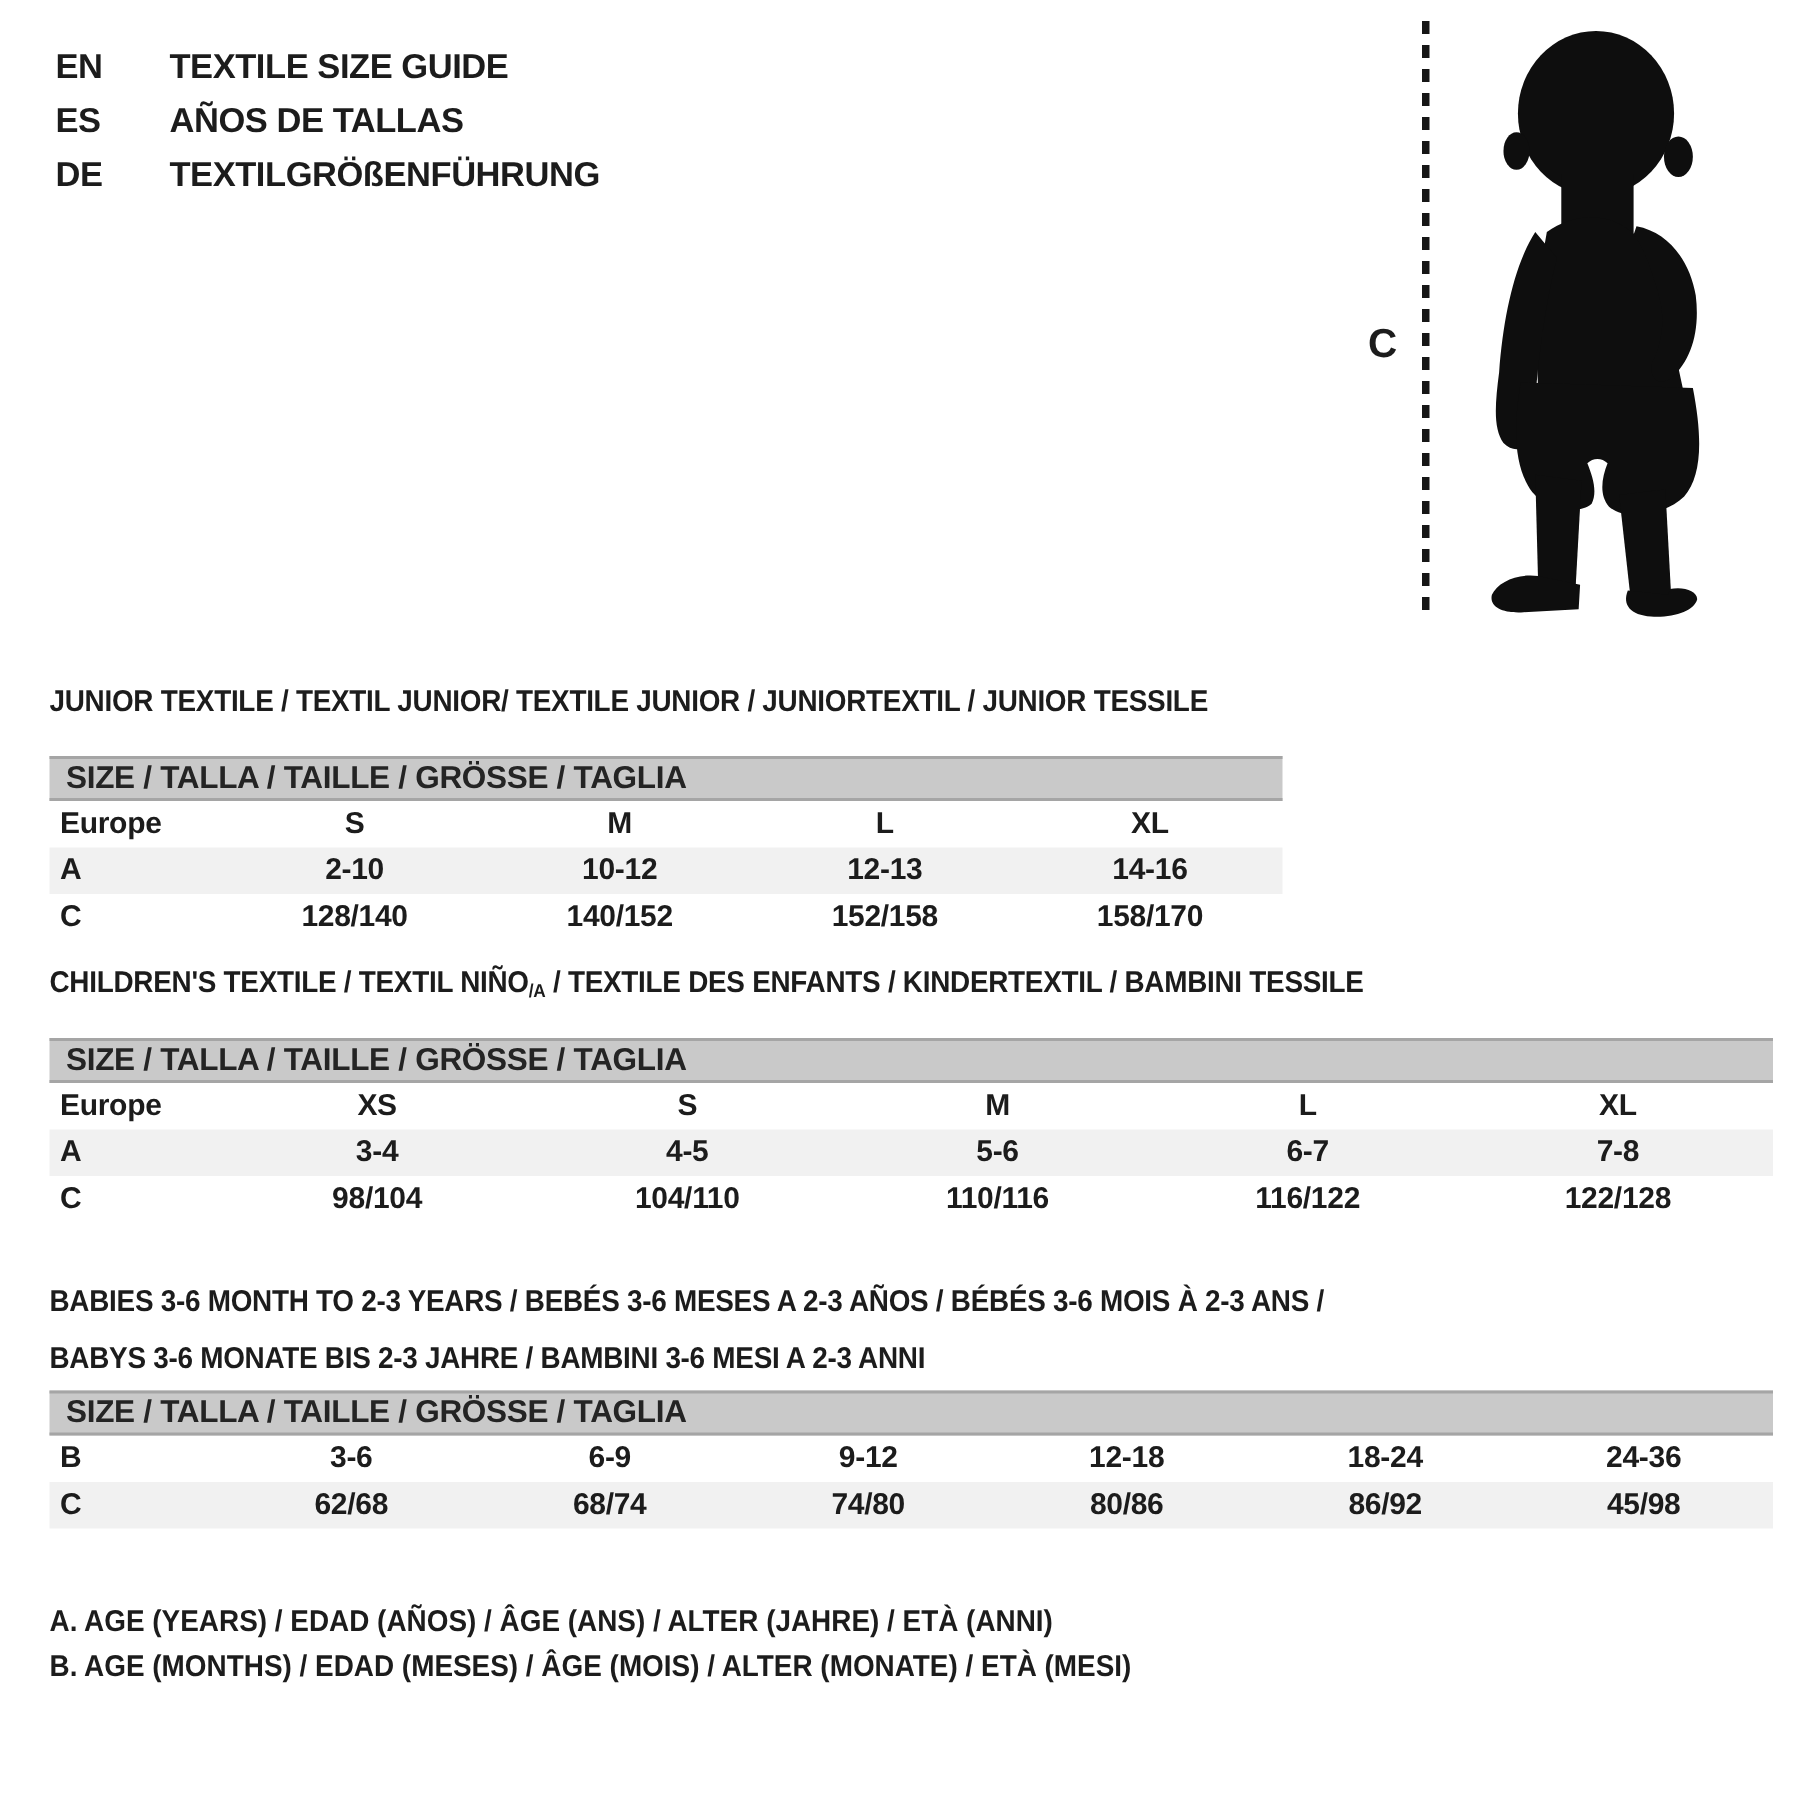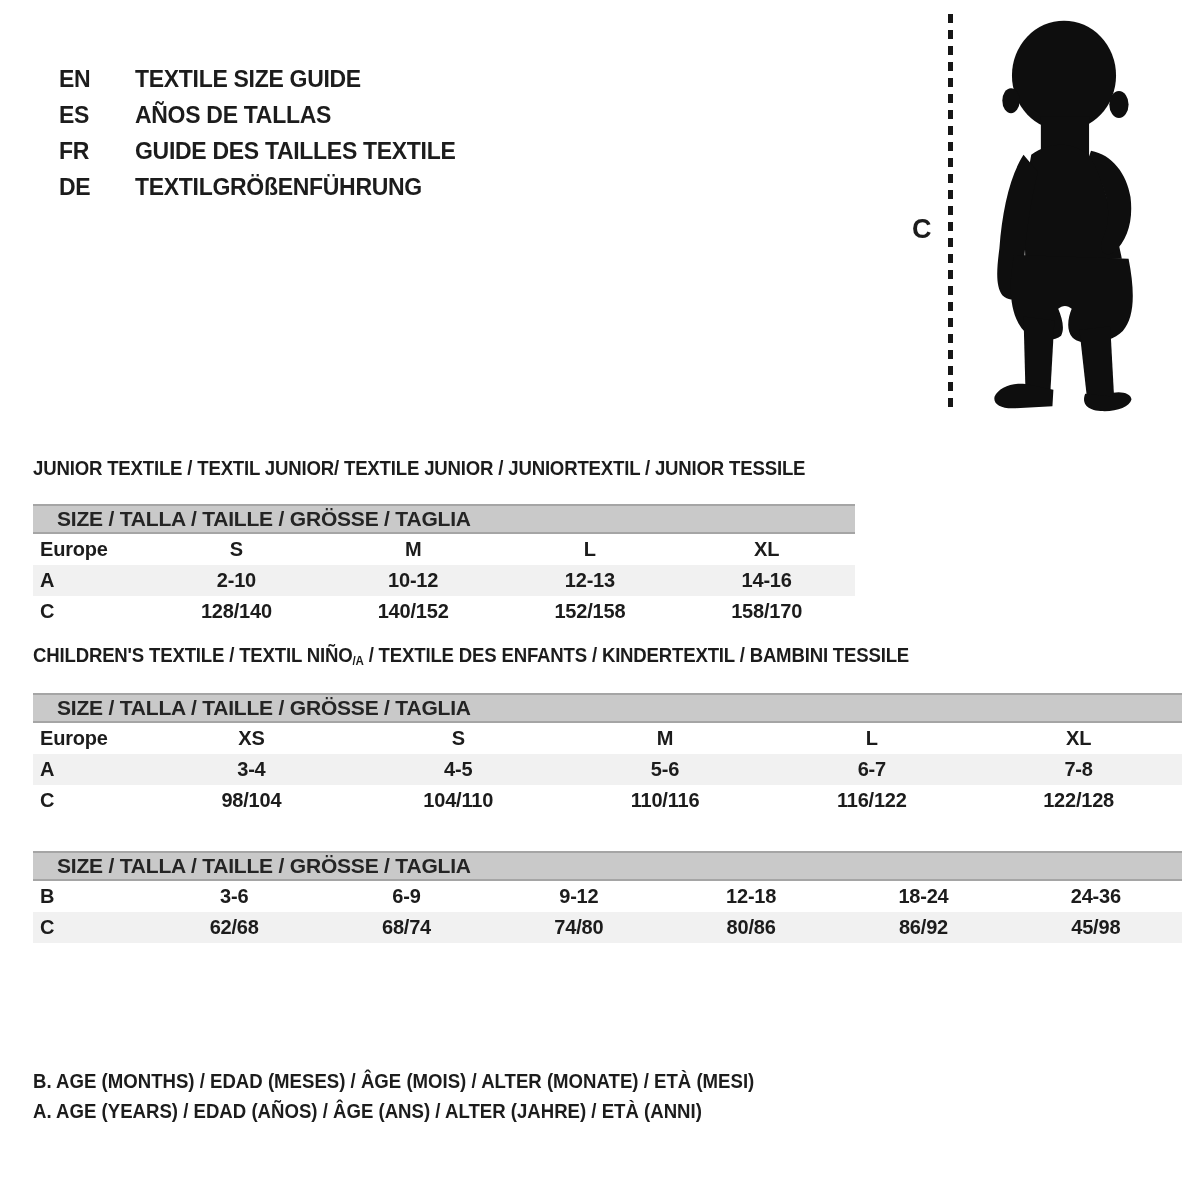--- a/index.html
+++ b/index.html
@@ -9,21 +9,21 @@
     --stripe:#f1f1f1;
     --sil:#0e0e0e;
   }
   html,body{margin:0;padding:0;background:#fff;}
   .page{
     position:relative;width:1200px;height:1200px;background:#ffffff;
     font-family:"Liberation Sans","DejaVu Sans",sans-serif;
     color:var(--ink);overflow:hidden;
   }
   
-  .langs{position:absolute;top:26px;left:59px;margin-top:35px;}
+  .langs{position:absolute;top:26px;left:37px;}
   .lang-row{display:flex;height:36px;align-items:center;font-size:23px;font-weight:bold;letter-spacing:-0.3px;}
   .lang-code{width:76px;}
   .lang-title{white-space:nowrap;}
   
   .figure{position:absolute;top:0;left:880px;width:300px;height:430px;}
   .c-label{position:absolute;left:32px;top:214px;font-size:27px;font-weight:bold;}
   .dash-line{
     position:absolute;left:68px;top:14px;width:5px;height:398px;
     background:repeating-linear-gradient(to bottom,#161616 0 9px,transparent 9px 16px);
   }
@@ -37,21 +37,21 @@
     margin:0;font-size:20px;font-weight:bold;line-height:24px;white-space:nowrap;letter-spacing:-0.2px;
   }
   .sec-babies .sec-title{line-height:38px;}
   .condx{display:inline-block;transform:scaleX(.93);transform-origin:0 50%;white-space:nowrap;}
   .sub{font-size:0.62em;vertical-align:-0.28em;}
   .size-bar{
     margin-top:20px;height:26px;line-height:26px;
     background:var(--bar-bg);
     border-top:2px solid var(--bar-border);
     border-bottom:2px solid var(--bar-border);
-    padding-left:24px;font-size:21px;font-weight:bold;color:#242424;letter-spacing:-0.2px;
+    padding-left:11px;font-size:21px;font-weight:bold;color:#242424;letter-spacing:-0.2px;
   }
   .sec-junior .size-bar{margin-top:24px;}
   .sec-babies .size-bar{margin-top:2px;}
   .trow{display:flex;height:31px;align-items:center;font-size:20px;font-weight:bold;letter-spacing:-0.2px;}
   .trow.shaded{background:var(--stripe);}
   .tlabel{width:115px;padding-left:7px;box-sizing:border-box;}
   .tcell{flex:1;text-align:center;}
   
   .legend{position:absolute;left:33px;top:1066px;}
   .legend-line{height:30px;line-height:30px;font-size:20px;font-weight:bold;white-space:nowrap;}
@@ -62,24 +62,20 @@
 <div class="page">
 
   <div class="langs">
     <div class="lang-row">
       <span class="lang-code">EN</span>
       <span class="lang-title">TEXTILE SIZE GUIDE</span>
     </div>
     <div class="lang-row">
       <span class="lang-code">ES</span>
       <span class="lang-title">AÑOS DE TALLAS</span>
-    </div>
-    <div class="lang-row">
-      <span class="lang-code">FR</span>
-      <span class="lang-title">GUIDE DES TAILLES TEXTILE</span>
     </div>
     <div class="lang-row">
       <span class="lang-code">DE</span>
       <span class="lang-title">TEXTILGRÖßENFÜHRUNG</span>
     </div>
   </div>
 
   <div class="figure">
     <span class="c-label">C</span>
     <div class="dash-line"></div>
@@ -154,20 +150,21 @@
           <div class="tcell">98/104</div>
           <div class="tcell">104/110</div>
           <div class="tcell">110/116</div>
           <div class="tcell">116/122</div>
           <div class="tcell">122/128</div>
         </div>
       </div>
   </section>
 
   <section class="sec sec-babies">
+    <h2 class="sec-title"><span class="condx">BABIES 3-6 MONTH TO 2-3 YEARS / BEBÉS 3-6 MESES A 2-3 AÑOS / BÉBÉS 3-6 MOIS À 2-3 ANS /</span><br><span class="condx">BABYS 3-6 MONATE BIS 2-3 JAHRE / BAMBINI 3-6 MESI A 2-3 ANNI</span></h2>
     <div class="size-bar">SIZE / TALLA / TAILLE / GRÖSSE / TAGLIA</div>
     <div class="table">
         <div class="trow">
           <div class="tlabel">B</div>
           <div class="tcell">3-6</div>
           <div class="tcell">6-9</div>
           <div class="tcell">9-12</div>
           <div class="tcell">12-18</div>
           <div class="tcell">18-24</div>
           <div class="tcell">24-36</div>
@@ -178,17 +175,17 @@
           <div class="tcell">68/74</div>
           <div class="tcell">74/80</div>
           <div class="tcell">80/86</div>
           <div class="tcell">86/92</div>
           <div class="tcell">45/98</div>
         </div>
       </div>
   </section>
 
   <footer class="legend">
+    <div class="legend-line"><span class="condx">A. AGE (YEARS) / EDAD (AÑOS) / ÂGE (ANS) / ALTER (JAHRE) / ETÀ (ANNI)</span></div>
     <div class="legend-line"><span class="condx">B. AGE (MONTHS) / EDAD (MESES) / ÂGE (MOIS) / ALTER (MONATE) / ETÀ (MESI)</span></div>
-    <div class="legend-line"><span class="condx">A. AGE (YEARS) / EDAD (AÑOS) / ÂGE (ANS) / ALTER (JAHRE) / ETÀ (ANNI)</span></div>
   </footer>
 
 </div>
 
 </body></html>

